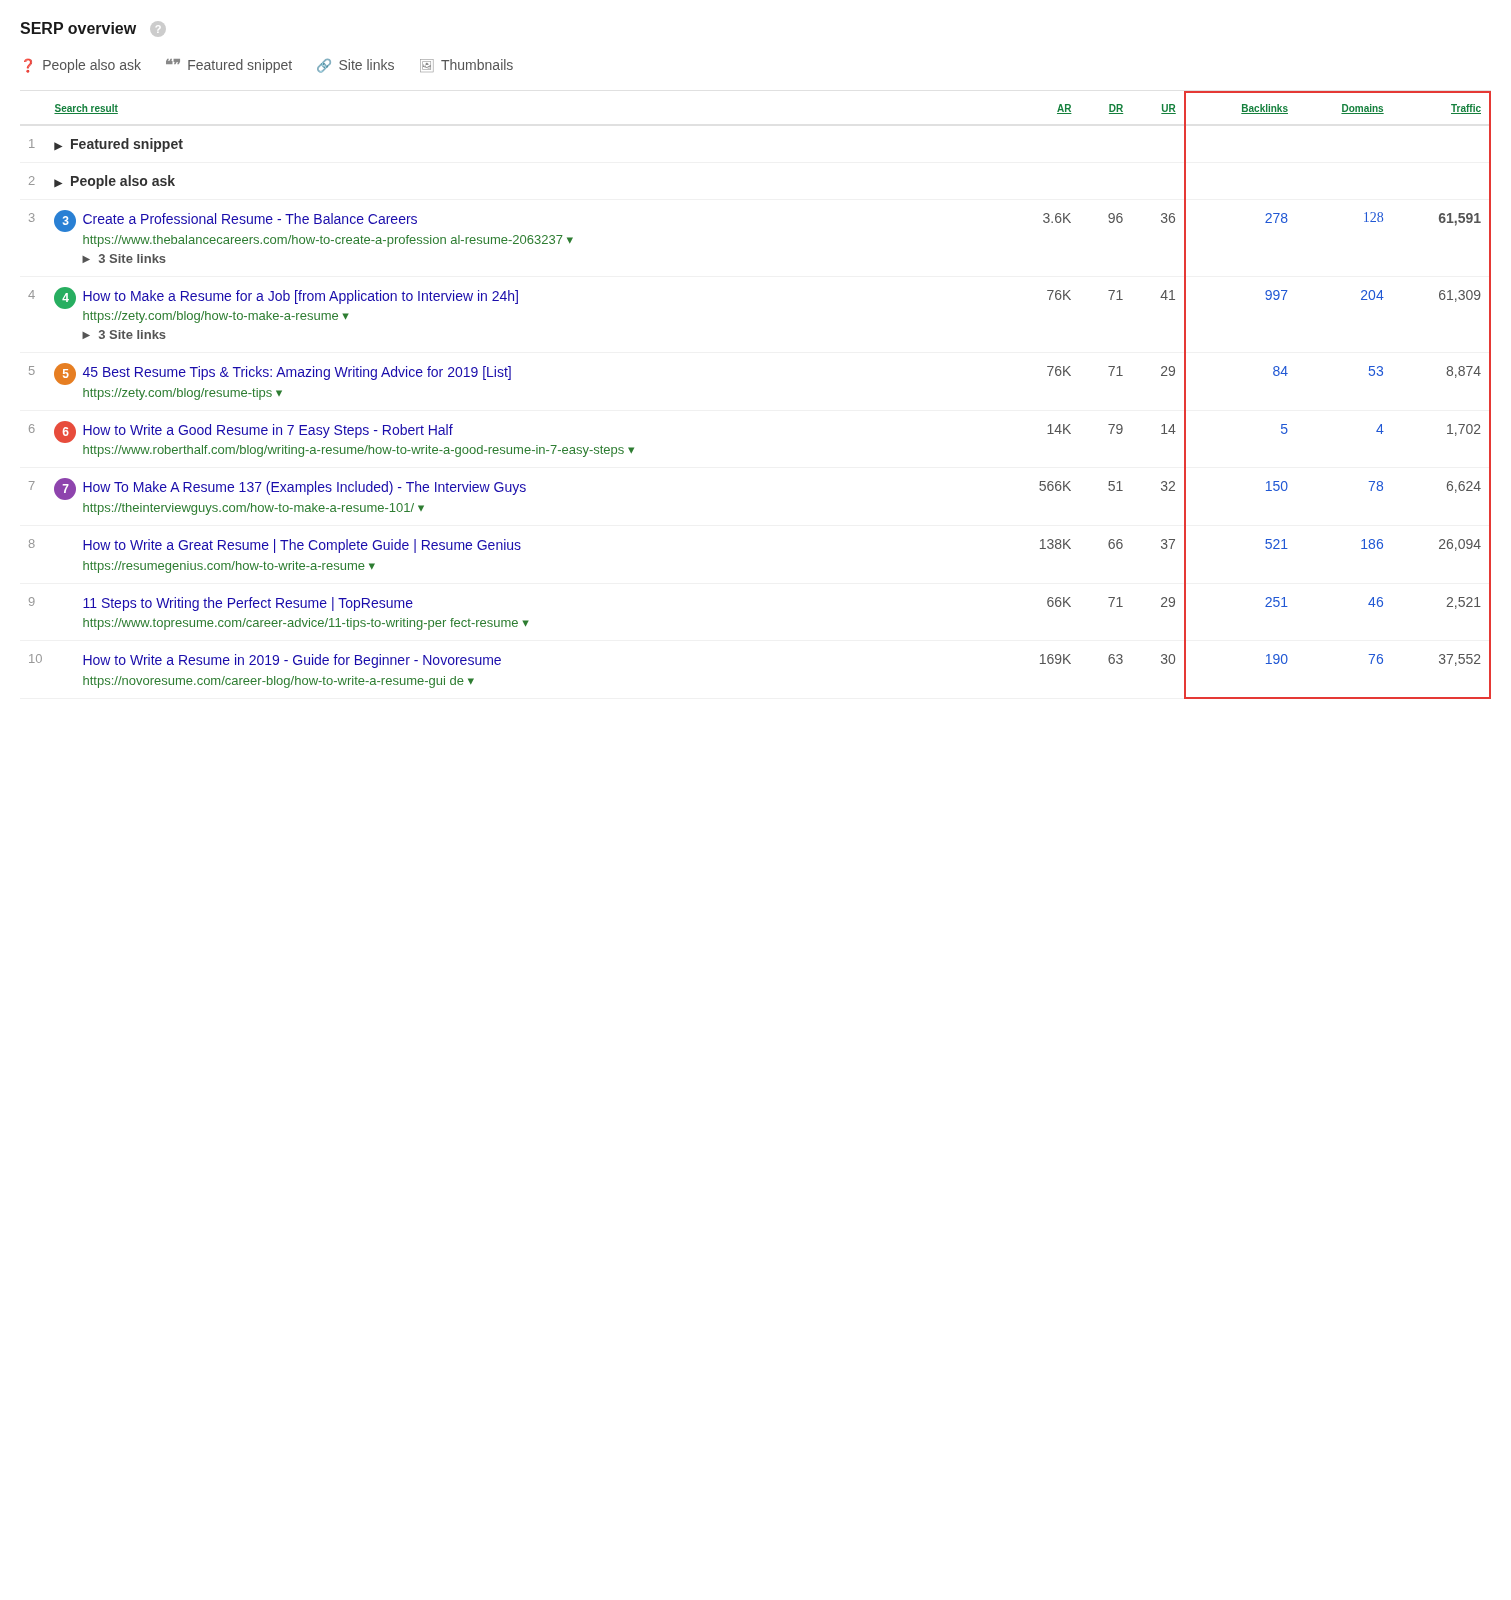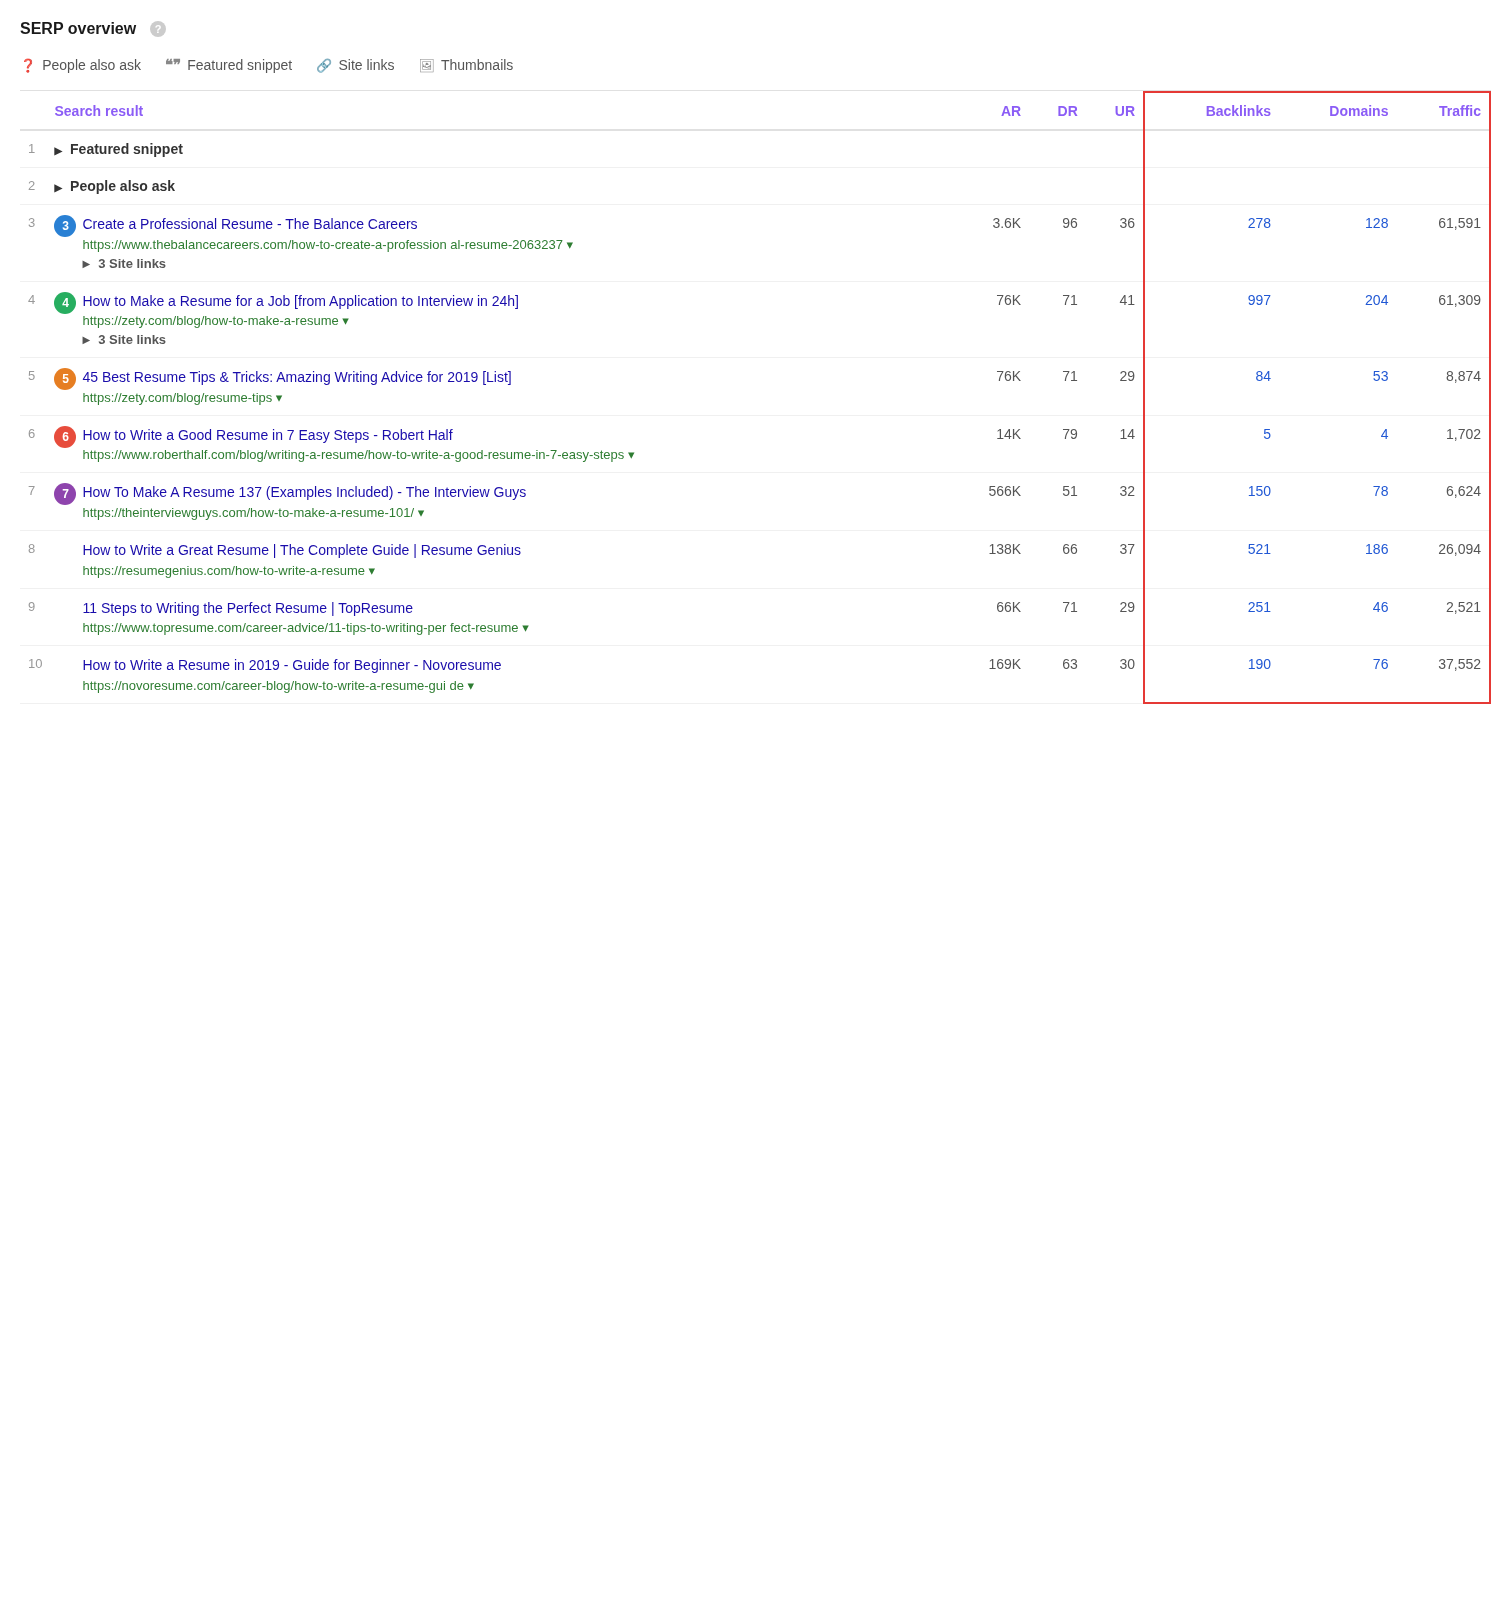--- a/index.html
+++ b/index.html
@@ -71,23 +71,24 @@
     }
 
     thead tr {
       border-bottom: 2px solid #e0e0e0;
     }
 
     thead th {
       padding: 10px 8px;
       text-align: left;
       font-weight: 700;
-      font-size: 14px;
-      color: #8b5cf6;
+      font-size: 10px;
+      color: #15803d;
       white-space: nowrap;
+      text-decoration: underline;
     }
 
     thead th.num-col {
       text-align: right;
     }
 
     td {
       padding: 10px 8px;
       vertical-align: top;
       border-bottom: 1px solid #f0f0f0;
@@ -278,24 +279,24 @@
         </div>
         </div>
       </div>
     </td>
     <td class="num-val">3.6K</td>
     <td class="num-val">96</td>
     <td class="num-val">36</td>
     <td class="link-val backlinks-cell" style="border-left:2.5px solid #e53935;text-align:right;">
       <span style="color:#2158d4;cursor:pointer;margin-top:39px;">278</span>
     </td>
-    <td class="link-val domains-cell" style="text-align:right;">
+    <td class="link-val domains-cell" style="text-align:right;font-family:Liberation Serif, serif;">
       <span style="color:#2158d4;cursor:pointer;">128</span>
     </td>
-    <td class="num-val traffic-cell" style="border-right:2.5px solid #e53935;">61,591</td>
+    <td class="num-val traffic-cell" style="border-right:2.5px solid #e53935;font-weight:bold;">61,591</td>
         </tr>
         <tr class="data-row">
           <td class="row-num" style="color:#999;font-size:13px;white-space:nowrap;">4</td>
           <td class="search-result-cell" style="display:table-cell;">
       <div style="display:flex;align-items:flex-start;">
         <span class="number-badge badge-green" style="background:#27ae60">4</span>
         <div style="flex:1;">
           <a class="result-title" href="#">How to Make a Resume for a Job [from Application to Interview in 24h]</a>
           <span class="result-url">https://zety.com/blog/how-to-make-a-resume ▾</span>
           <div class="site-links-toggle">

